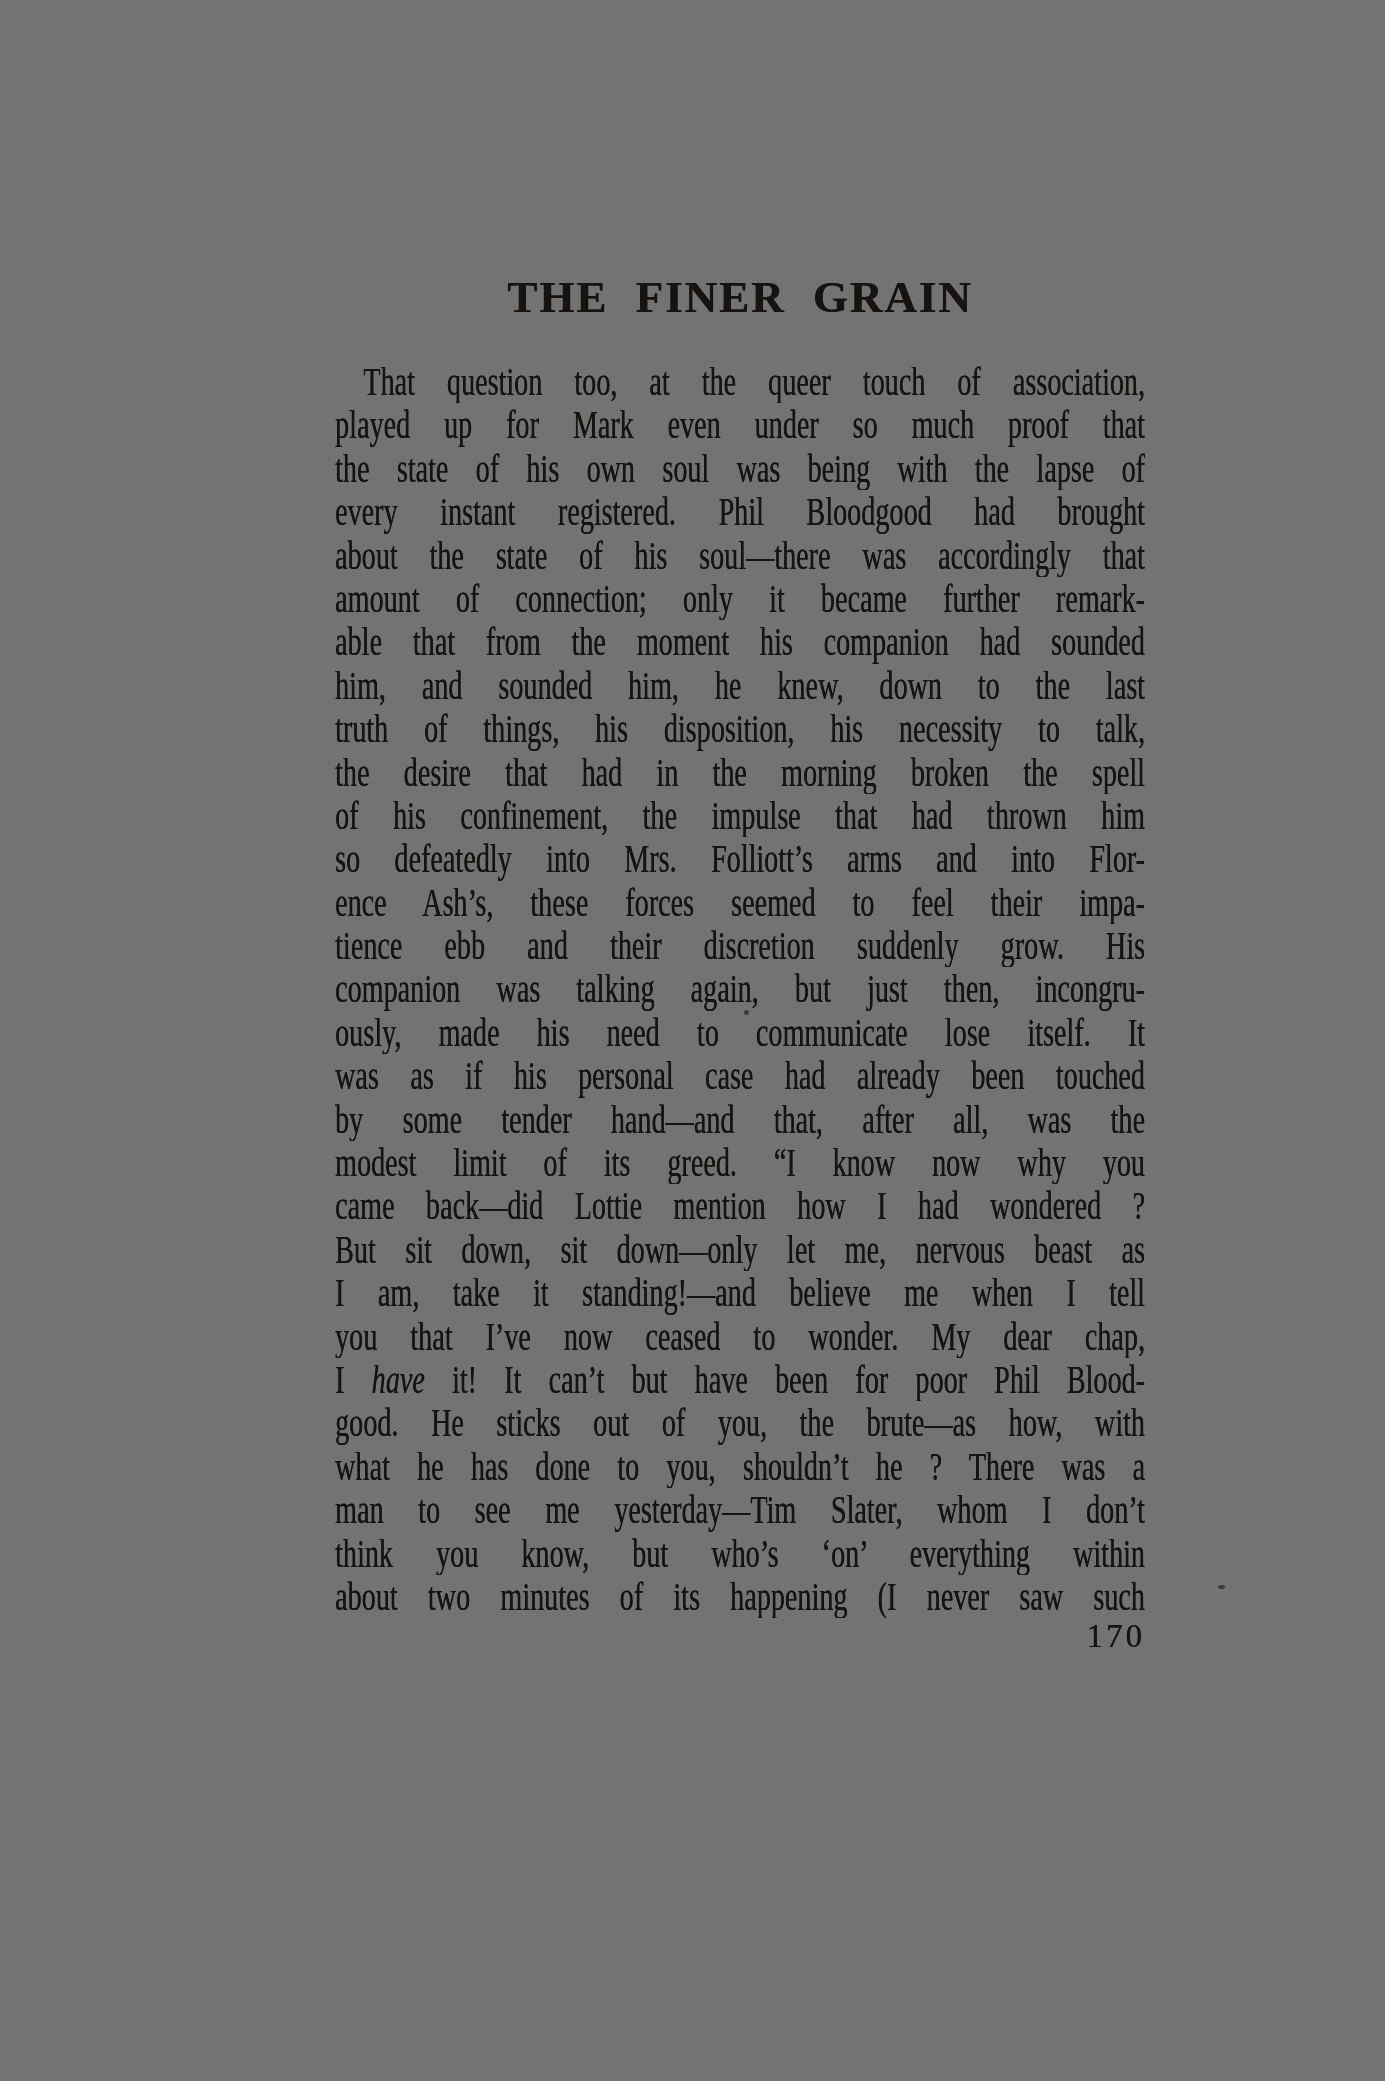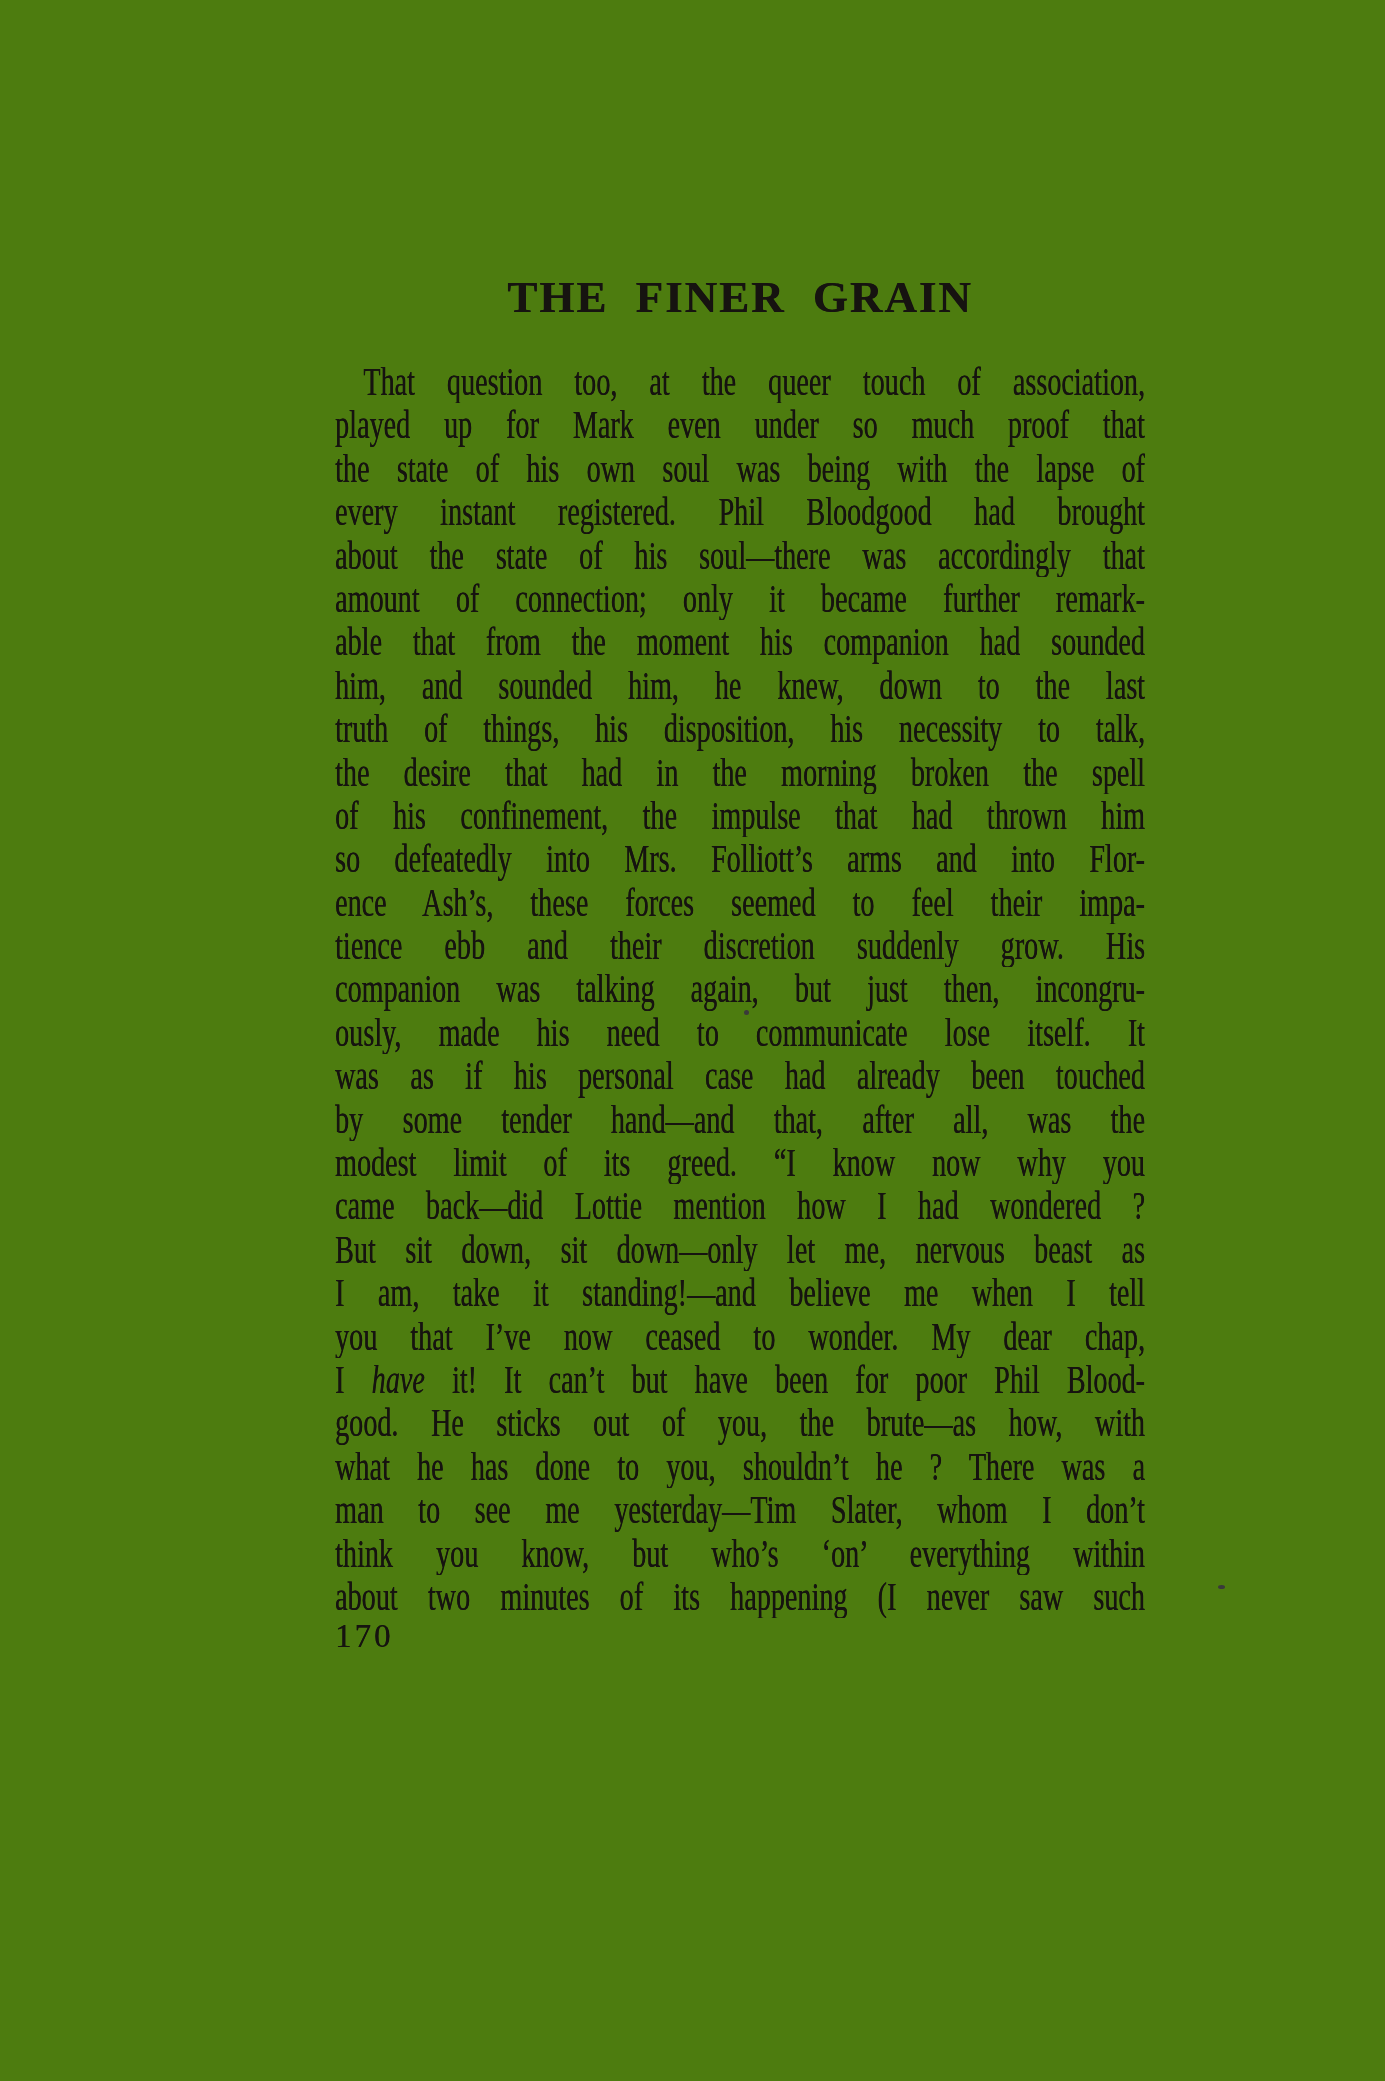--- a/index.html
+++ b/index.html
@@ -4,21 +4,21 @@
 <style>
   html, body {
     margin: 0;
     padding: 0;
     background: #ffffff;
   }
   .page {
     position: relative;
     width: 1385px;
     height: 2081px;
-    background: #4d7c0f;
+    background: #737373;
     color: #161310;
     font-family: "Liberation Serif", "DejaVu Serif", serif;
     overflow: hidden;
   }
   .page-title {
     position: absolute;
     top: 272px;
     left: 335px;
     width: 810px;
     text-align: center;
@@ -52,21 +52,21 @@
     padding-left: 40px;
   }
   .italic-word {
     font-style: italic;
   }
   .page-number {
     position: absolute;
     top: 1618px;
     left: 335px;
     width: 810px;
-    text-align: left;
+    text-align: right;
     font-size: 33px;
     letter-spacing: 3px;
     text-shadow: 0.3px 0.3px 0 currentColor;
   }
   .speck {
     position: absolute;
     background: #3a3a3a;
     border-radius: 50%;
   }
   .speck-right {

